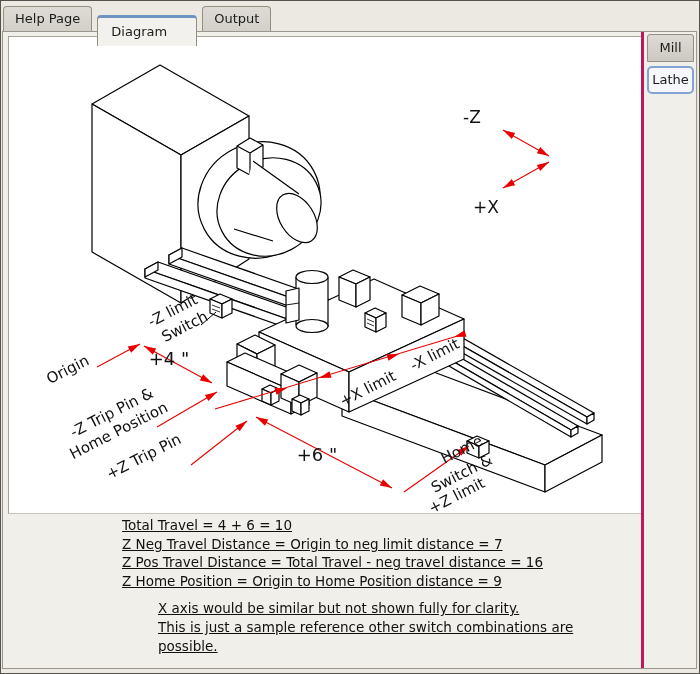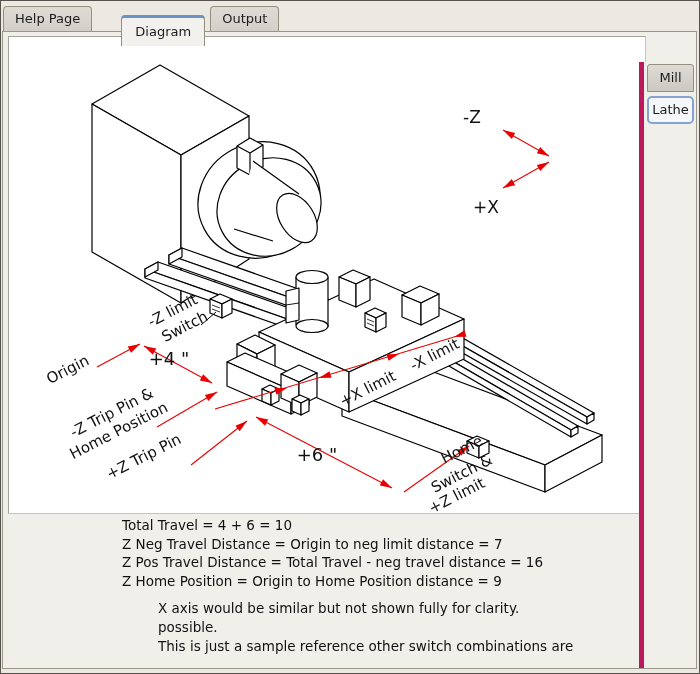--- a/index.html
+++ b/index.html
@@ -25,55 +25,53 @@
     background:linear-gradient(#dedbd6,#ccc9c2);
     border:1px solid #94907f;
     border-bottom:none;
     border-radius:4px 4px 0 0;
     position:relative;
     vertical-align:bottom;
     cursor:default;
   }
   .tab.active{
     margin-top:0;
-    padding:6px 13px 7px 13px;
+    padding:6px 29px 7px 13px;
     background:#f2f1ee;
     border:1px solid #94907f;
     border-bottom:none;
     border-top:3px solid #6d93c4;
     z-index:3;
-    margin-left:24px;
   }
   
   .page{
     position:absolute;top:30px;left:1px;right:2px;bottom:4px;
     border:1px solid #9a968c;
     background:#f1efea;
     z-index:2;
   }
   .canvas{
     position:absolute;left:5px;top:4px;width:636px;height:476px;
     background:#ffffff;
     border:1px solid #a7a399;
     border-right-color:#c9c5bb;
     border-bottom-color:#c9c5bb;
   }
   .canvas svg{display:block;}
   
   .notes{
     position:absolute;left:119px;top:484px;width:500px;
-    font-size:13.5px;line-height:18.6px;color:#111;
+    font-size:13.5px;line-height:18.6px;color:#111;text-decoration:underline;
   }
   .notes .para2{margin-top:9px;margin-left:36px;}
   
   .sidestrip{
     position:absolute;top:0;right:0;bottom:0;width:52px;
     background:#f1efea;
-    border-left:5px solid #be185d;
-    margin-top:30px;
+    border-left:3px solid #be185d;
   }
   .sidetab{
     margin:2px 2px 0 3px;
     height:26px;line-height:26px;
     text-align:center;
     font-size:13px;color:#1c1c1c;
     background:linear-gradient(#dedbd6,#ccc9c2);
     border:1px solid #94907f;
     border-radius:3px 3px 0 0;
     cursor:default;
@@ -263,22 +261,22 @@
 
   <div class="notes">
     <div class="para1">
       <div>Total Travel = 4 + 6 = 10</div>
       <div>Z Neg Travel Distance = Origin to neg limit distance = 7</div>
       <div>Z Pos Travel Distance = Total Travel - neg travel distance = 16</div>
       <div>Z Home Position = Origin to Home Position distance = 9</div>
     </div>
     <div class="para2">
       <div>X axis would be similar but not shown fully for clarity.</div>
+      <div>This is just a sample reference other switch combinations are</div>
       <div>possible.</div>
-      <div>This is just a sample reference other switch combinations are</div>
     </div>
   </div>
 
   <div class="sidestrip">
     <div class="sidetab">Mill</div>
     <div class="sidetab active">Lathe</div>
   </div>
 
 </div>
 

